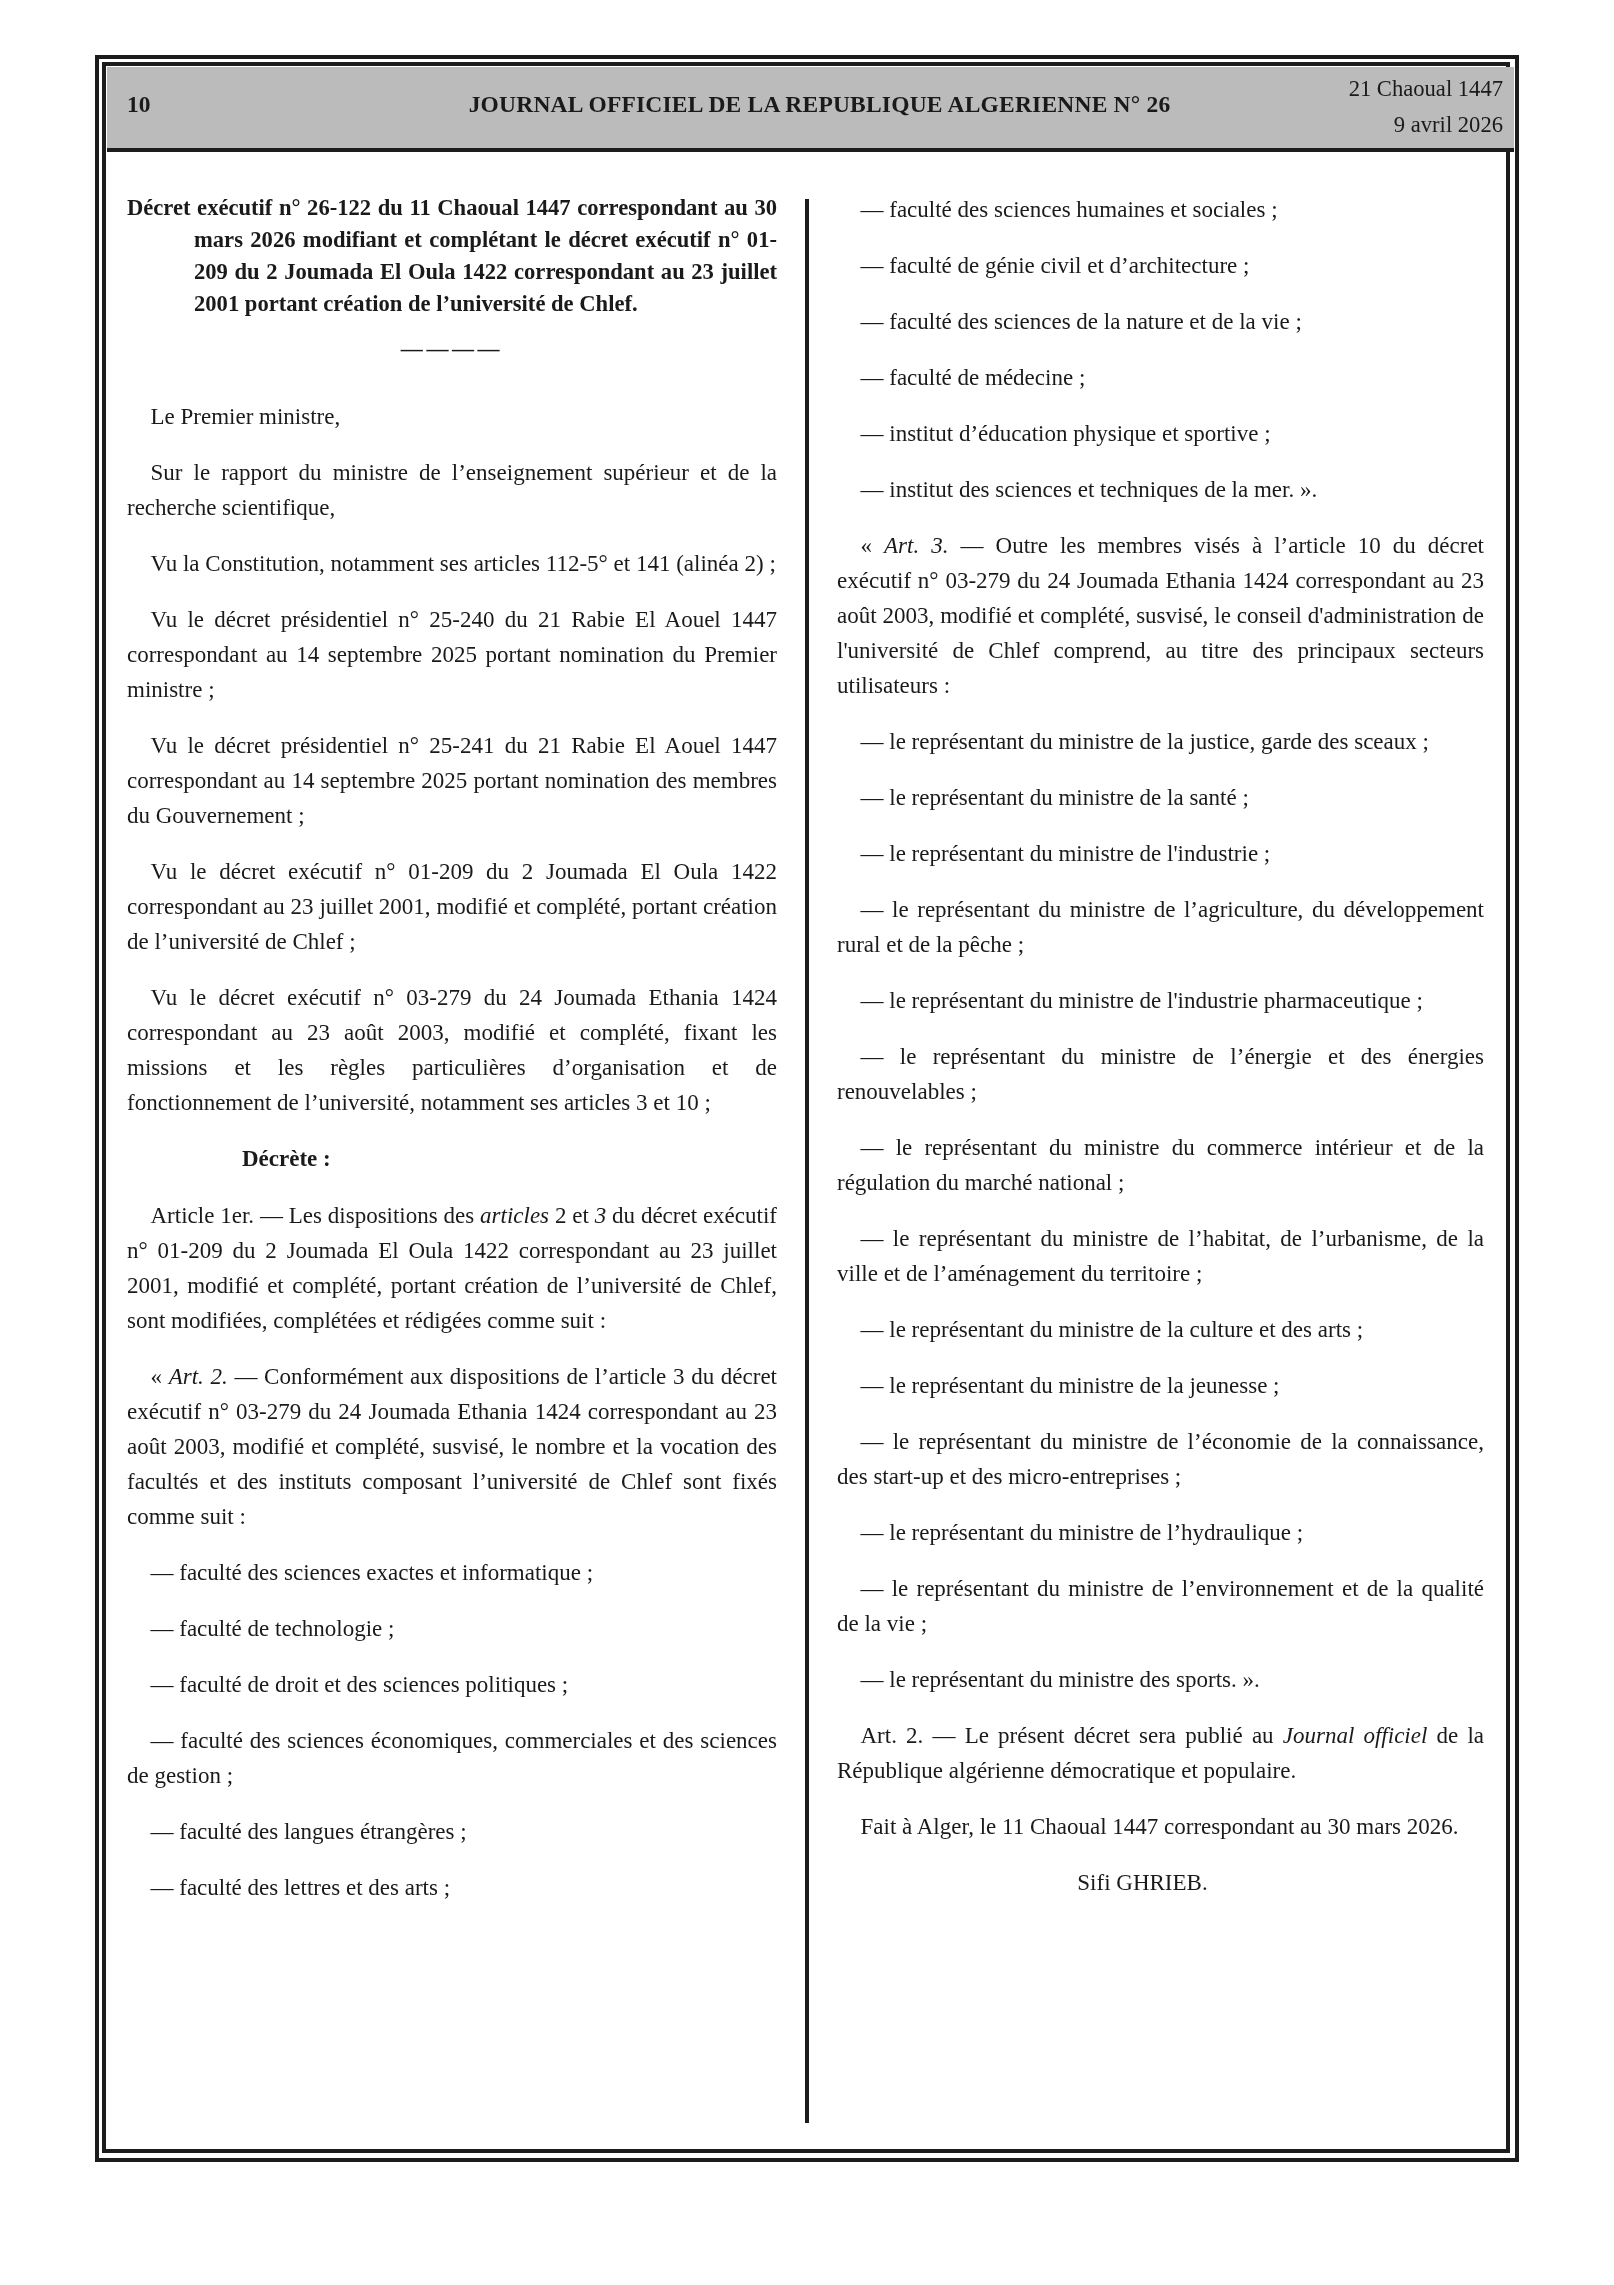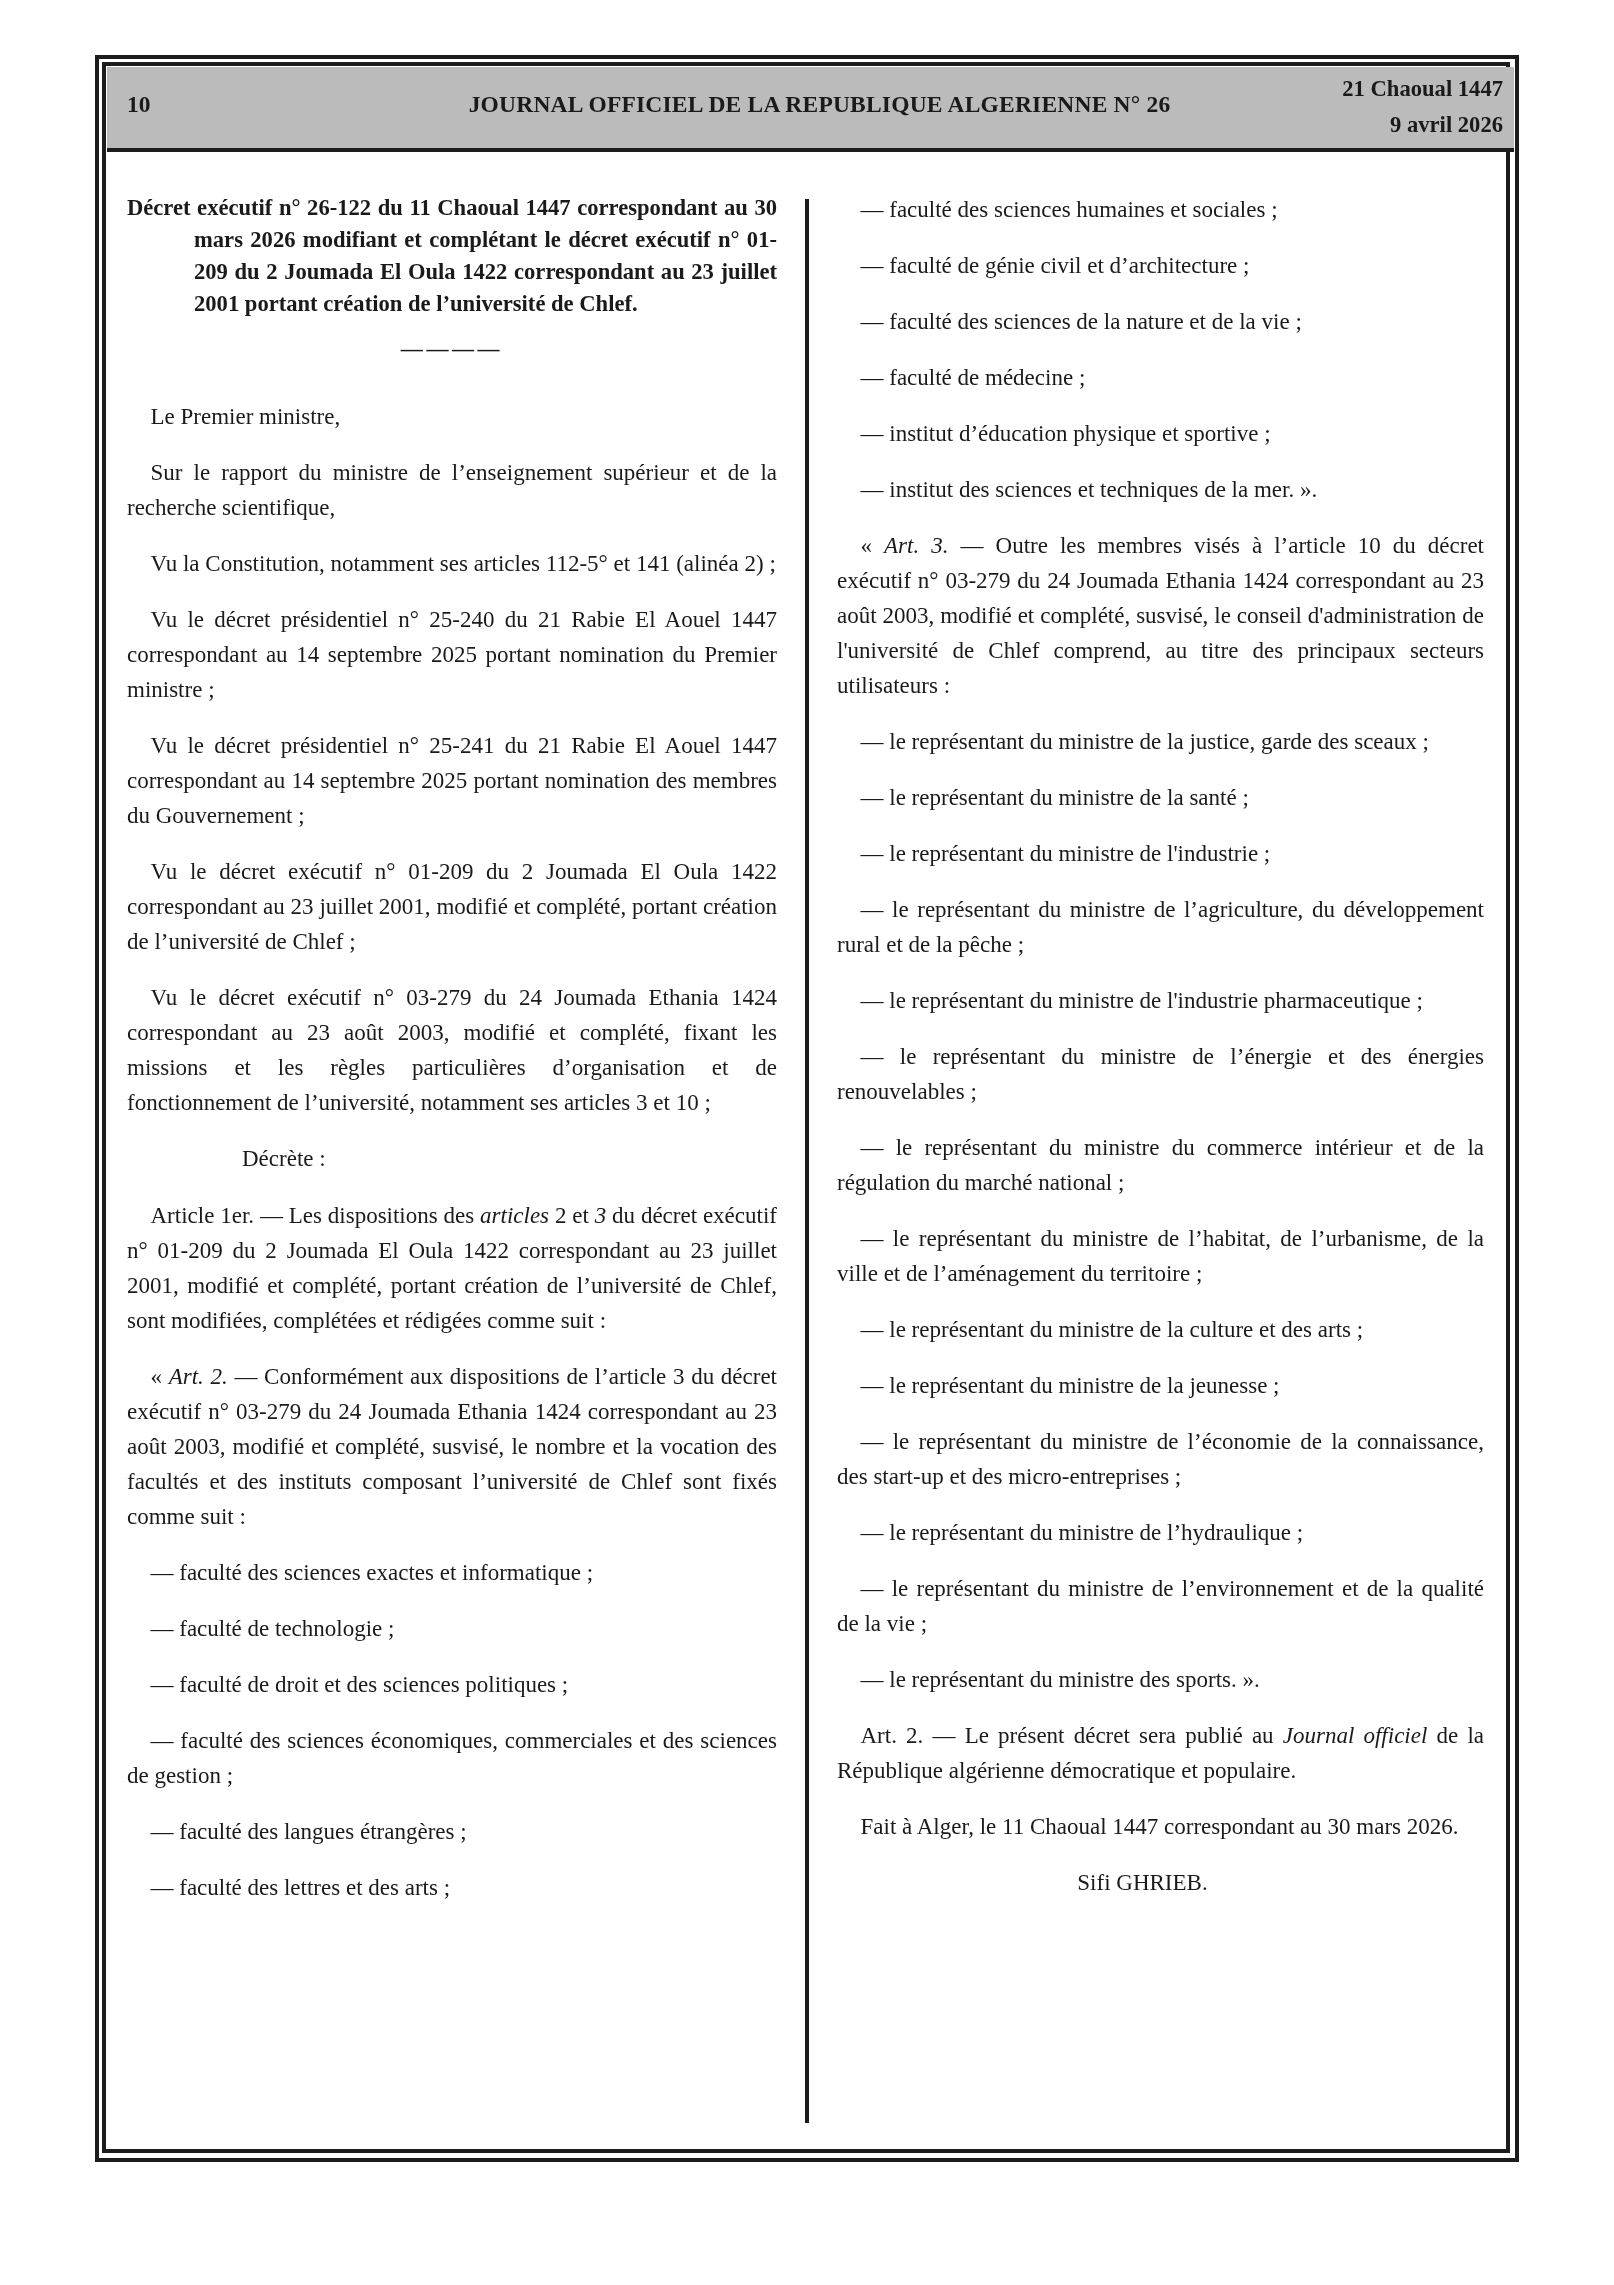--- a/index.html
+++ b/index.html
@@ -8,32 +8,32 @@
   .outer { position:absolute; left:95px; top:55px; width:1424px; height:2107px;
            border:4.5px solid #1c1c1c; box-sizing:border-box; }
   .inner { position:absolute; left:102px; top:62px; width:1408px; height:2091px;
            border:4.5px solid #1c1c1c; box-sizing:border-box; }
   .header { position:absolute; left:107px; top:67px; width:1399px; height:81px;
             background:#bbbbbb; border-bottom:4.5px solid #1c1c1c;padding-left:8px; }
   .hdr-page { position:absolute; left:20px; top:24.4px; font-weight:bold; font-size:23.5px; }
   .hdr-title { position:absolute; left:0; right:0; top:24.4px; text-align:center;
                font-weight:bold; font-size:23.5px; letter-spacing:0.2px; padding-left:18px; }
   .hdr-dates { position:absolute; right:11px; top:3.6px; text-align:right;
-               font-weight:bold; font-size:22.6px; line-height:36px; }
+               font-weight:normal; font-size:22.6px; line-height:36px; }
   .divider { position:absolute; left:805px; top:199px; width:3.6px; height:1924px; background:#1c1c1c; }
   .col { position:absolute; top:192px; font-size:23px; line-height:35px; }
   .col-left { left:127px; width:650px; }
   .col-right { left:837px; width:647px; }
   p { margin:0; text-align:justify; }
   .para { text-indent:23.5px; margin-bottom:21px; }
   .item { text-indent:23.5px; margin-bottom:21px; }
   .title-block { font-weight:bold; font-size:22.6px; line-height:32px; text-align:justify;
                  padding-left:67px; text-indent:-67px; margin-bottom:11px; }
   .sep { text-align:center; font-weight:bold; letter-spacing:3.6px; margin:0 0 33px 0; font-size:22px; }
-  .decrete { font-weight:normal; padding-left:115px; margin-bottom:22px; }
+  .decrete { font-weight:bold; padding-left:115px; margin-bottom:22px; }
   .signature { text-align:center; padding-right:36px; margin-top:5.4px; }
   i { font-style:italic; }
 </style>
 </head>
 <body>
 
 <div class="outer"></div>
 <div class="inner"></div>
 
 <div class="header">

